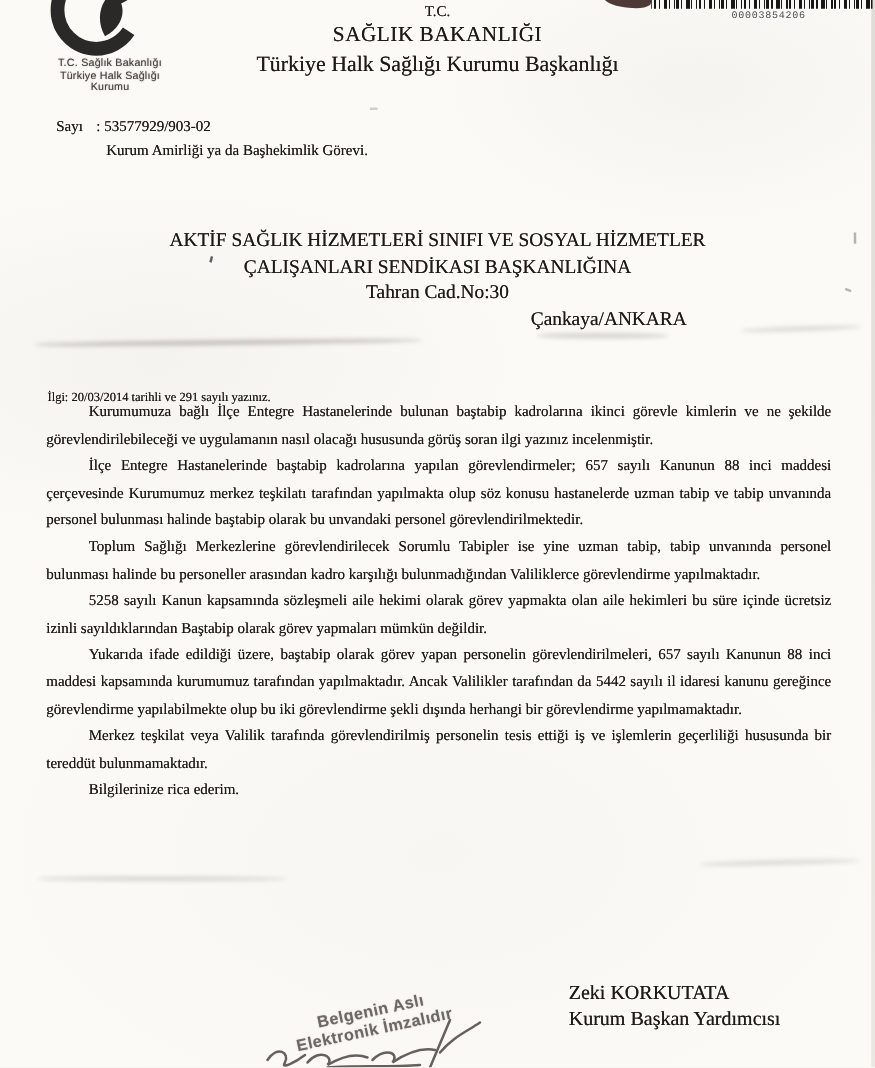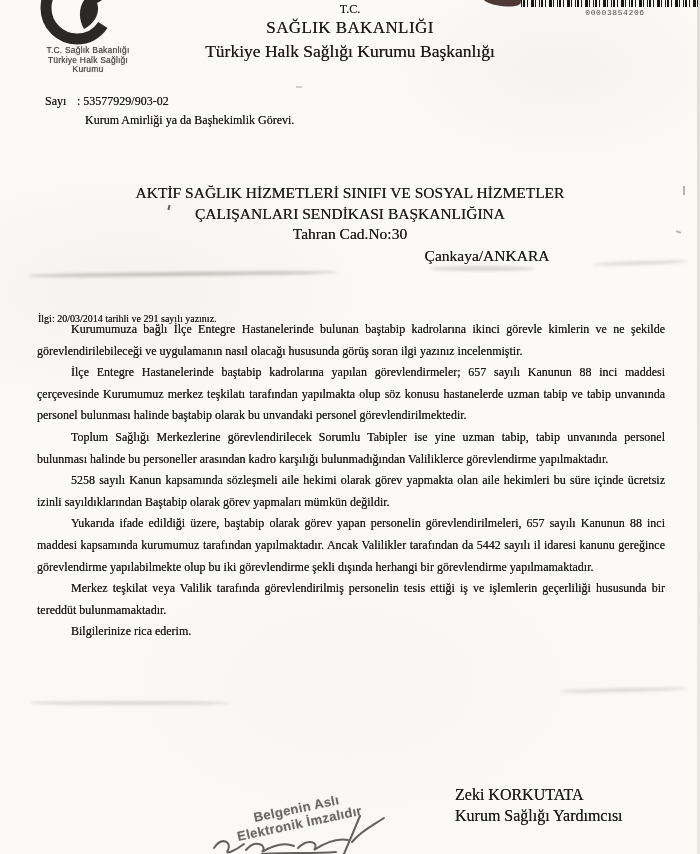--- a/index.html
+++ b/index.html
@@ -157,21 +157,21 @@
     <p>İlçe Entegre Hastanelerinde baştabip kadrolarına yapılan görevlendirmeler; 657 sayılı Kanunun 88 inci maddesi çerçevesinde Kurumumuz merkez teşkilatı tarafından yapılmakta olup söz konusu hastanelerde uzman tabip ve tabip unvanında personel bulunması halinde baştabip olarak bu unvandaki personel görevlendirilmektedir.</p>
     <p>Toplum Sağlığı Merkezlerine görevlendirilecek Sorumlu Tabipler ise yine uzman tabip, tabip unvanında personel bulunması halinde bu personeller arasından kadro karşılığı bulunmadığından Valiliklerce görevlendirme yapılmaktadır.</p>
     <p>5258 sayılı Kanun kapsamında sözleşmeli aile hekimi olarak görev yapmakta olan aile hekimleri bu süre içinde ücretsiz izinli sayıldıklarından Baştabip olarak görev yapmaları mümkün değildir.</p>
     <p>Yukarıda ifade edildiği üzere, baştabip olarak görev yapan personelin görevlendirilmeleri, 657 sayılı Kanunun 88 inci maddesi kapsamında kurumumuz tarafından yapılmaktadır. Ancak Valilikler tarafından da 5442 sayılı il idaresi kanunu gereğince görevlendirme yapılabilmekte olup bu iki görevlendirme şekli dışında herhangi bir görevlendirme yapılmamaktadır.</p>
     <p>Merkez teşkilat veya Valilik tarafında görevlendirilmiş personelin tesis ettiği iş ve işlemlerin geçerliliği hususunda bir tereddüt bulunmamaktadır.</p>
     <p>Bilgilerinize rica ederim.</p>
   </div>
 
   <div class="signature">
     <div>Zeki KORKUTATA</div>
-    <div>Kurum Sağlığı Yardımcısı</div>
+    <div>Kurum Başkan Yardımcısı</div>
   </div>
 
   <div class="stamp">
     <div>Belgenin Aslı</div>
     <div>Elektronik İmzalıdır</div>
   </div>
   <svg class="scrawl" width="200" height="44" viewBox="0 0 200 44">
     <g fill="none" stroke="#4a4642" stroke-width="2" stroke-linecap="round" opacity="0.85">
       <path d="M12 36 C20 24 30 30 26 38 C22 44 34 38 42 32"></path>
       <path d="M44 38 C54 26 66 34 60 40 C70 34 82 30 92 34"></path>

